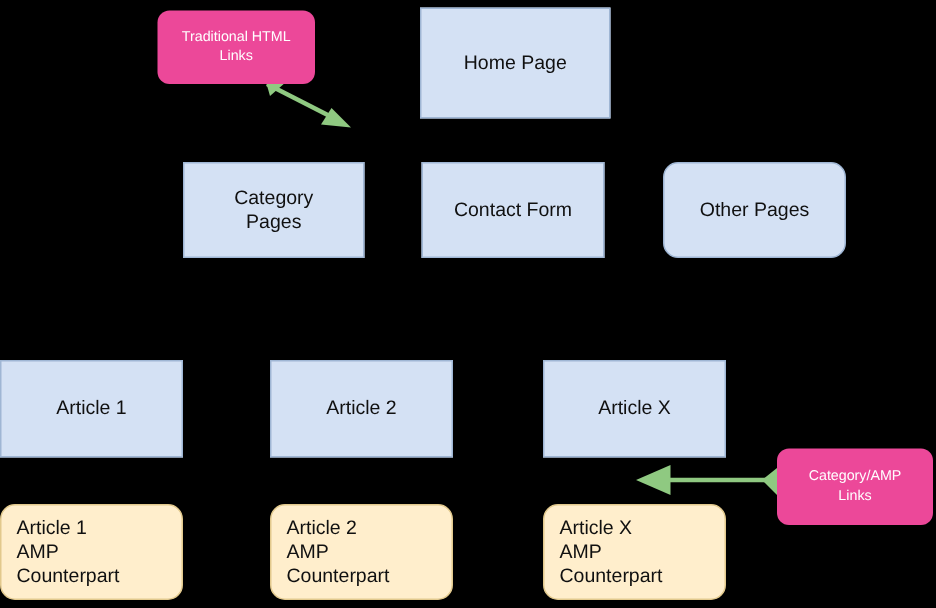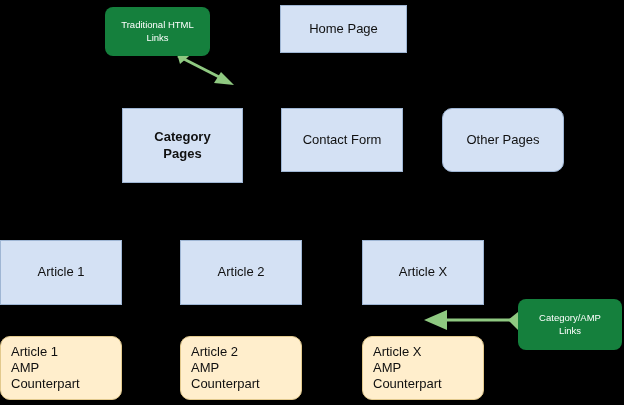--- a/index.html
+++ b/index.html
@@ -35,21 +35,21 @@
     background: #ffeecc;
     border: 1px solid #e2c98d;
     border-radius: 10px;
     color: #101010;
     font-size: 13px;
     justify-content: flex-start;
     text-align: left;
     padding-left: 10px;
   }
   .callout {
-    background: #15803d;
+    background: #ec4899;
     border-radius: 8px;
     color: #ffffff;
     font-size: 9.5px;
     padding: 4px 6px;
     line-height: 1.35;
   }
   .arrow-layer {
     position: absolute;
     left: 0;
     top: 0;
@@ -73,23 +73,23 @@
     </g>
 
     <polygon points="518,312 518,330 508,320" fill="#8fc981"></polygon>
 
     <g>
       <line x1="520" y1="320" x2="444" y2="320" stroke="#8fc981" stroke-width="3"></line>
       <polygon points="424,320 447,310 447,330" fill="#8fc981"></polygon>
     </g>
   </svg>
 
-  <div class="node page-box" style="left:280px;top:5px;width:127px;height:48px;">Home Page</div>
+  <div class="node page-box" style="left:280px;top:5px;width:127px;height:74px;">Home Page</div>
 
-  <div class="node page-box" style="left:122px;top:108px;width:121px;height:75px;font-weight:bold;">Category
+  <div class="node page-box" style="left:122px;top:108px;width:121px;height:64px;">Category
 Pages</div>
 
   <div class="node page-box" style="left:281px;top:108px;width:122px;height:64px;">Contact Form</div>
 
   <div class="node page-box" style="left:442px;top:108px;width:122px;height:64px;border-radius:10px;">Other Pages</div>
 
   <div class="node page-box" style="left:0px;top:240px;width:122px;height:65px;">Article 1</div>
 
   <div class="node page-box" style="left:180px;top:240px;width:122px;height:65px;">Article 2</div>
 

